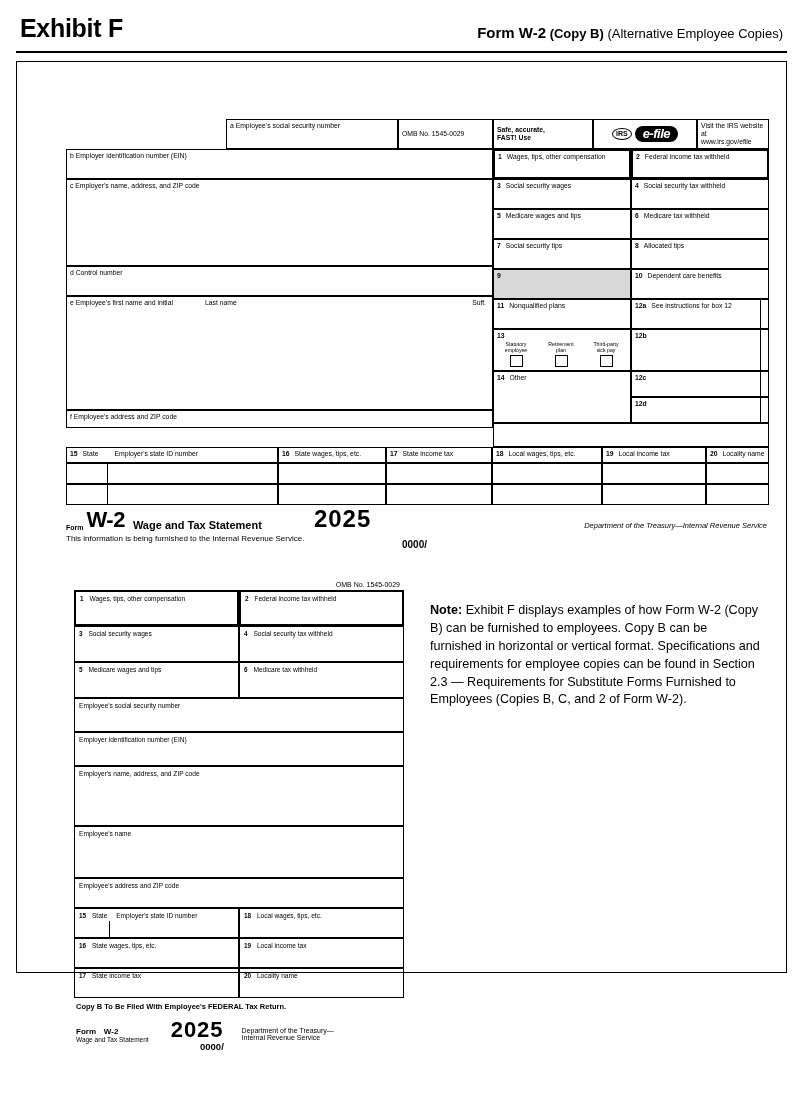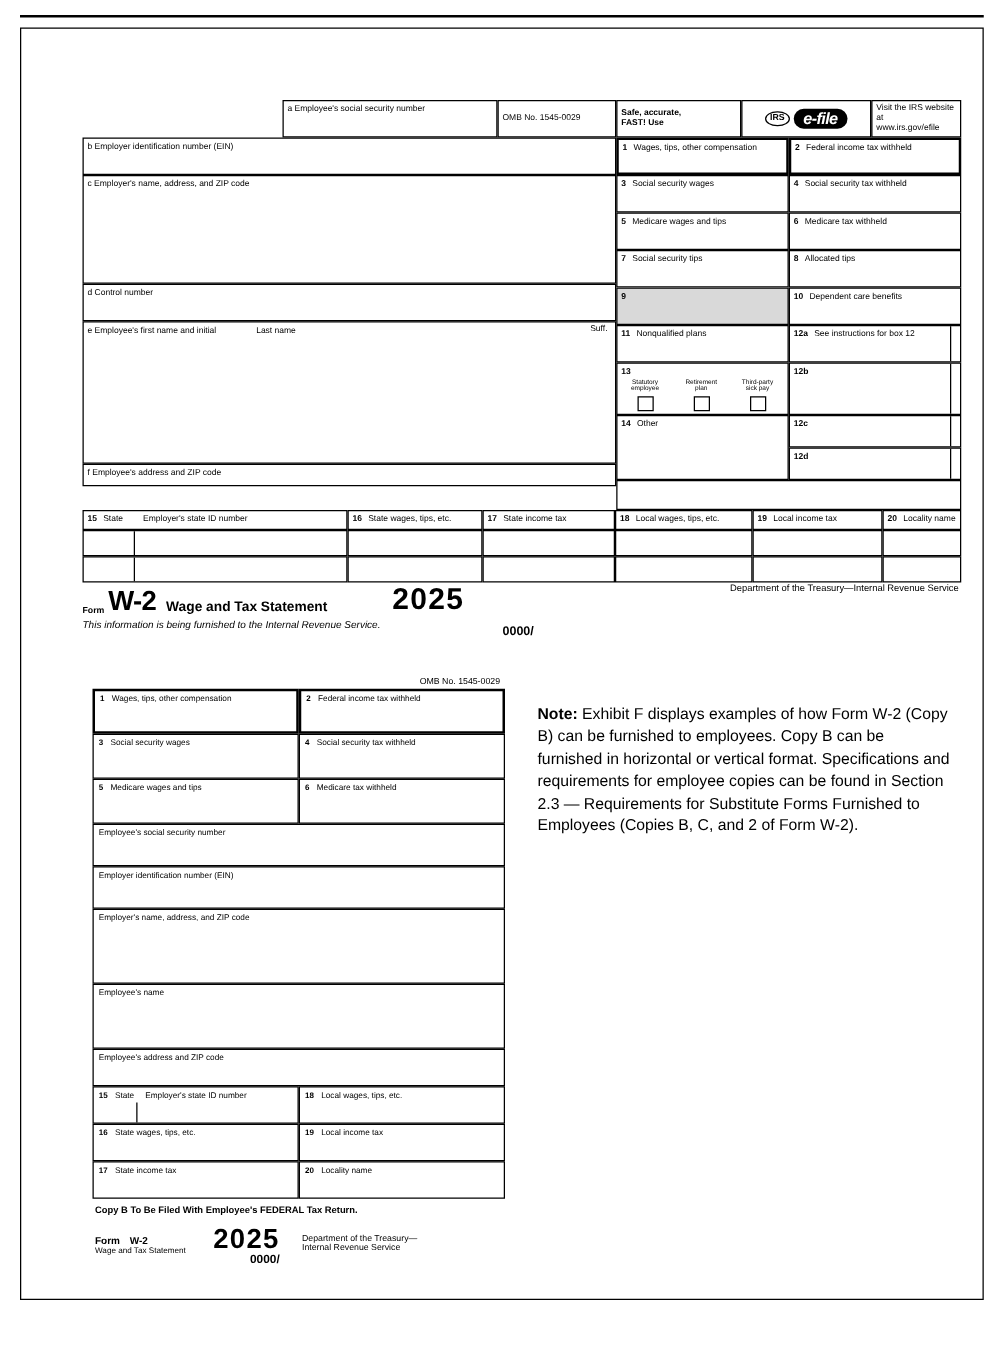--- a/index.html
+++ b/index.html
@@ -48,21 +48,21 @@
     font-weight: bold;
   }
   .hdr-rule {
     border-top: 2px solid #000;
     margin: 2px 2px 0 2px;
   }
   
   .frame {
     border: 1px solid #000;
     margin: 8px 2px 0 2px;
-    height: 1018px;
+    height: 912px;
     box-sizing: border-box;
     position: relative;
     background: #fff;
   }
 
   
   .wform {
     position: absolute;
     left: 49px;
     top: 57px;
@@ -154,23 +154,23 @@
     width: 703px;
     font-size: 8px;
   }
   .cap-row { display: flex; align-items: flex-end; }
   .cap-formword { font-size: 7px; font-weight: bold; margin-right: 3px; padding-bottom: 2px;}
   .cap-w2 { font-size: 22px; font-weight: bold; letter-spacing: -0.5px; }
   .cap-title { font-size: 11px; font-weight: bold; margin-left: 8px; padding-bottom: 2px; }
   .cap-year {
     font-size: 24px; font-weight: bold; letter-spacing: 1px; margin-left: 52px; padding-bottom: 0;
   }
-  .cap-dept { font-size: 7.5px; position: absolute; right: 2px; top: 0; }
+  .cap-dept { font-size: 7.5px; position: absolute; right: 2px; top: 16px; font-style: italic; }
   .cap-sub { font-size: 8px; font-weight: bold; margin-top: 2px;}
-  .cap-sub2 { font-size: 8px; margin-top: 1px; font-style: italic;}
+  .cap-sub2 { font-size: 8px; margin-top: 1px;}
   .cap-0000 { font-size: 10px; font-weight: bold; margin-left: 336px; margin-top: -4px;}
 
   
   .vform {
     position: absolute;
     left: 57px;
     top: 519px;
     width: 330px;
     font-size: 6.6px;
   }
@@ -207,20 +207,28 @@
   }
   .note b { font-weight: bold; }
   .note p { margin: 0 0 9px 0; }
   .note .indent { text-indent: 18px; }
 </style>
 </head>
 <body>
 
 <div class="page">
 
+  <div class="hdr">
+    <div class="exhibit-title">Exhibit F</div>
+    <div class="hdr-right">
+      <span class="big">Form W-2</span>
+      <span class="mid">(Copy B)</span>
+      <span>(Alternative Employee Copies)</span>
+    </div>
+  </div>
   <div class="hdr-rule"></div>
 
   <div class="frame">
 
     <div class="wform">
 
       <div class="top-strip">
         <div class="ts-blank"></div>
         <div class="cell ts-ssn">
           <span class="lbl">a  Employee's social security number</span>

